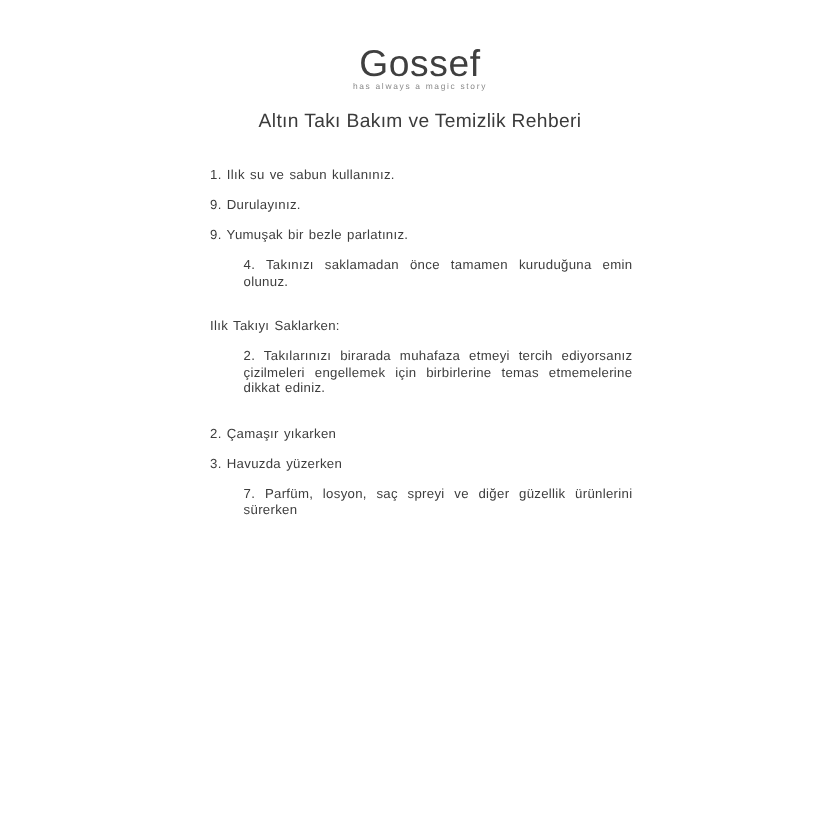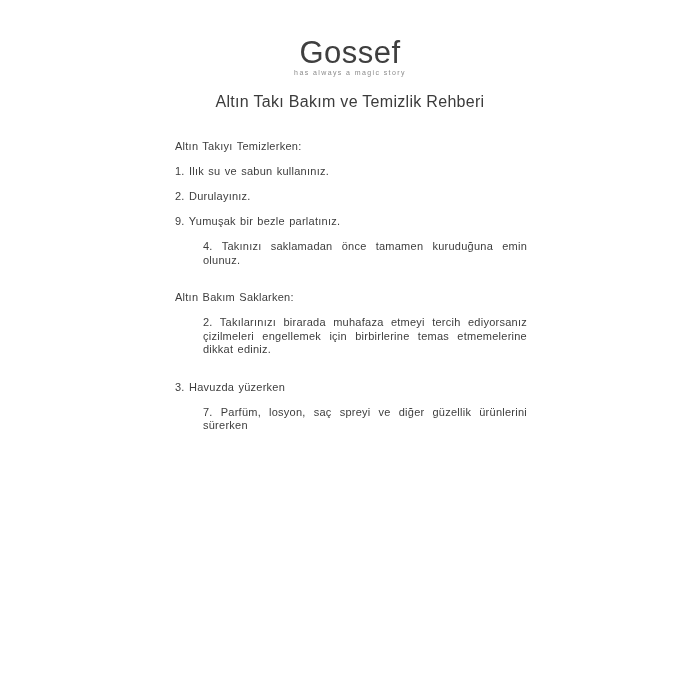--- a/index.html
+++ b/index.html
@@ -83,32 +83,32 @@
     <div class="logo">
       <div class="logo-name">Gossef</div>
       <div class="logo-tagline">has always a magic story</div>
     </div>
     <h1 class="doc-title">Altın Takı Bakım ve Temizlik Rehberi</h1>
   </header>
 
   <main class="content">
 
     <section class="section">
-      <p class="section-heading">Altın Takıyı Temizlerken:</p>
       <p class="item">1. Ilık su ve sabun kullanınız.</p>
-      <p class="item">2. Durulayınız.</p>
+      <p class="item">9. Durulayınız.</p>
       <p class="item">9. Yumuşak bir bezle parlatınız.</p>
       <p class="item">4. Takınızı saklamadan önce tamamen kuruduğuna emin olunuz.</p>
     </section>
 
     <section class="section">
-      <p class="section-heading">Altın Bakım Saklarken:</p>
+      <p class="section-heading">Ilık Takıyı Saklarken:</p>
       <p class="item">2. Takılarınızı birarada muhafaza etmeyi tercih ediyorsanız çizilmeleri engellemek için birbirlerine temas etmemelerine dikkat ediniz.</p>
     </section>
 
     <section class="section">
+      <p class="item">2. Çamaşır yıkarken</p>
       <p class="item">3. Havuzda yüzerken</p>
       <p class="item">7. Parfüm, losyon, saç spreyi ve diğer güzellik ürünlerini sürerken</p>
     </section>
 
   </main>
 
 </div>
 
 </body></html>

